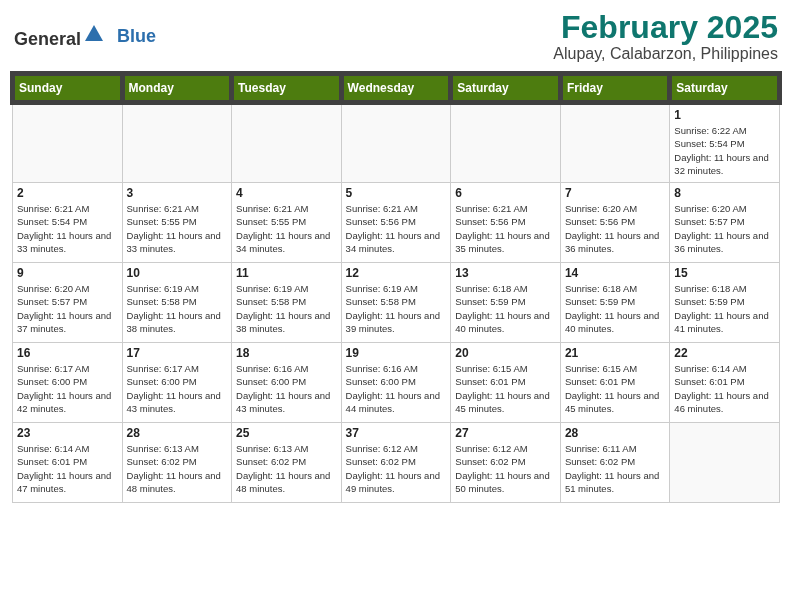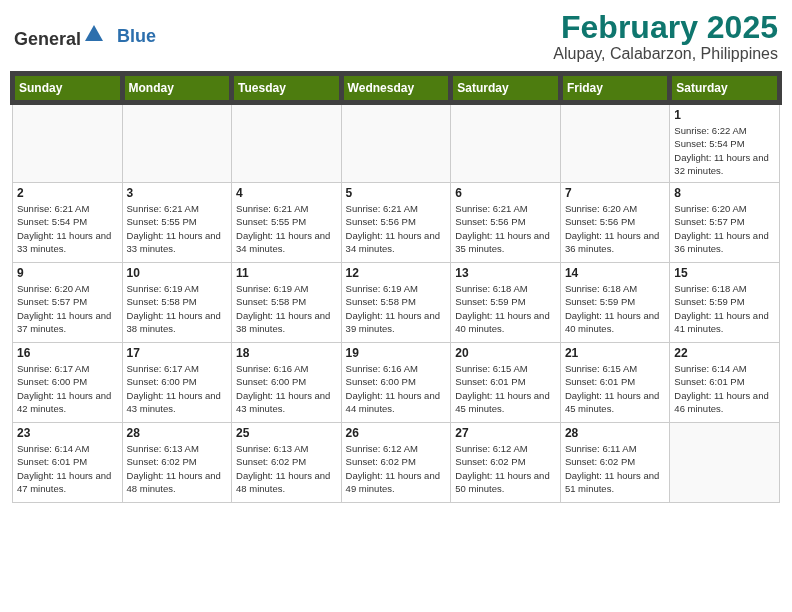--- a/index.html
+++ b/index.html
@@ -280,21 +280,21 @@
 Sunset: 6:02 PM
 Daylight: 11 hours and 48 minutes.</div>
         </td>
         <td>
           <span class="day-number">25</span>
           <div class="day-info" style="white-space: pre-line;">Sunrise: 6:13 AM
 Sunset: 6:02 PM
 Daylight: 11 hours and 48 minutes.</div>
         </td>
         <td>
-          <span class="day-number">26</span>
+          <span class="day-number">37</span>
           <div class="day-info" style="white-space: pre-line;">Sunrise: 6:12 AM
 Sunset: 6:02 PM
 Daylight: 11 hours and 49 minutes.</div>
         </td>
         <td>
           <span class="day-number">27</span>
           <div class="day-info" style="white-space: pre-line;">Sunrise: 6:12 AM
 Sunset: 6:02 PM
 Daylight: 11 hours and 50 minutes.</div>
         </td>

